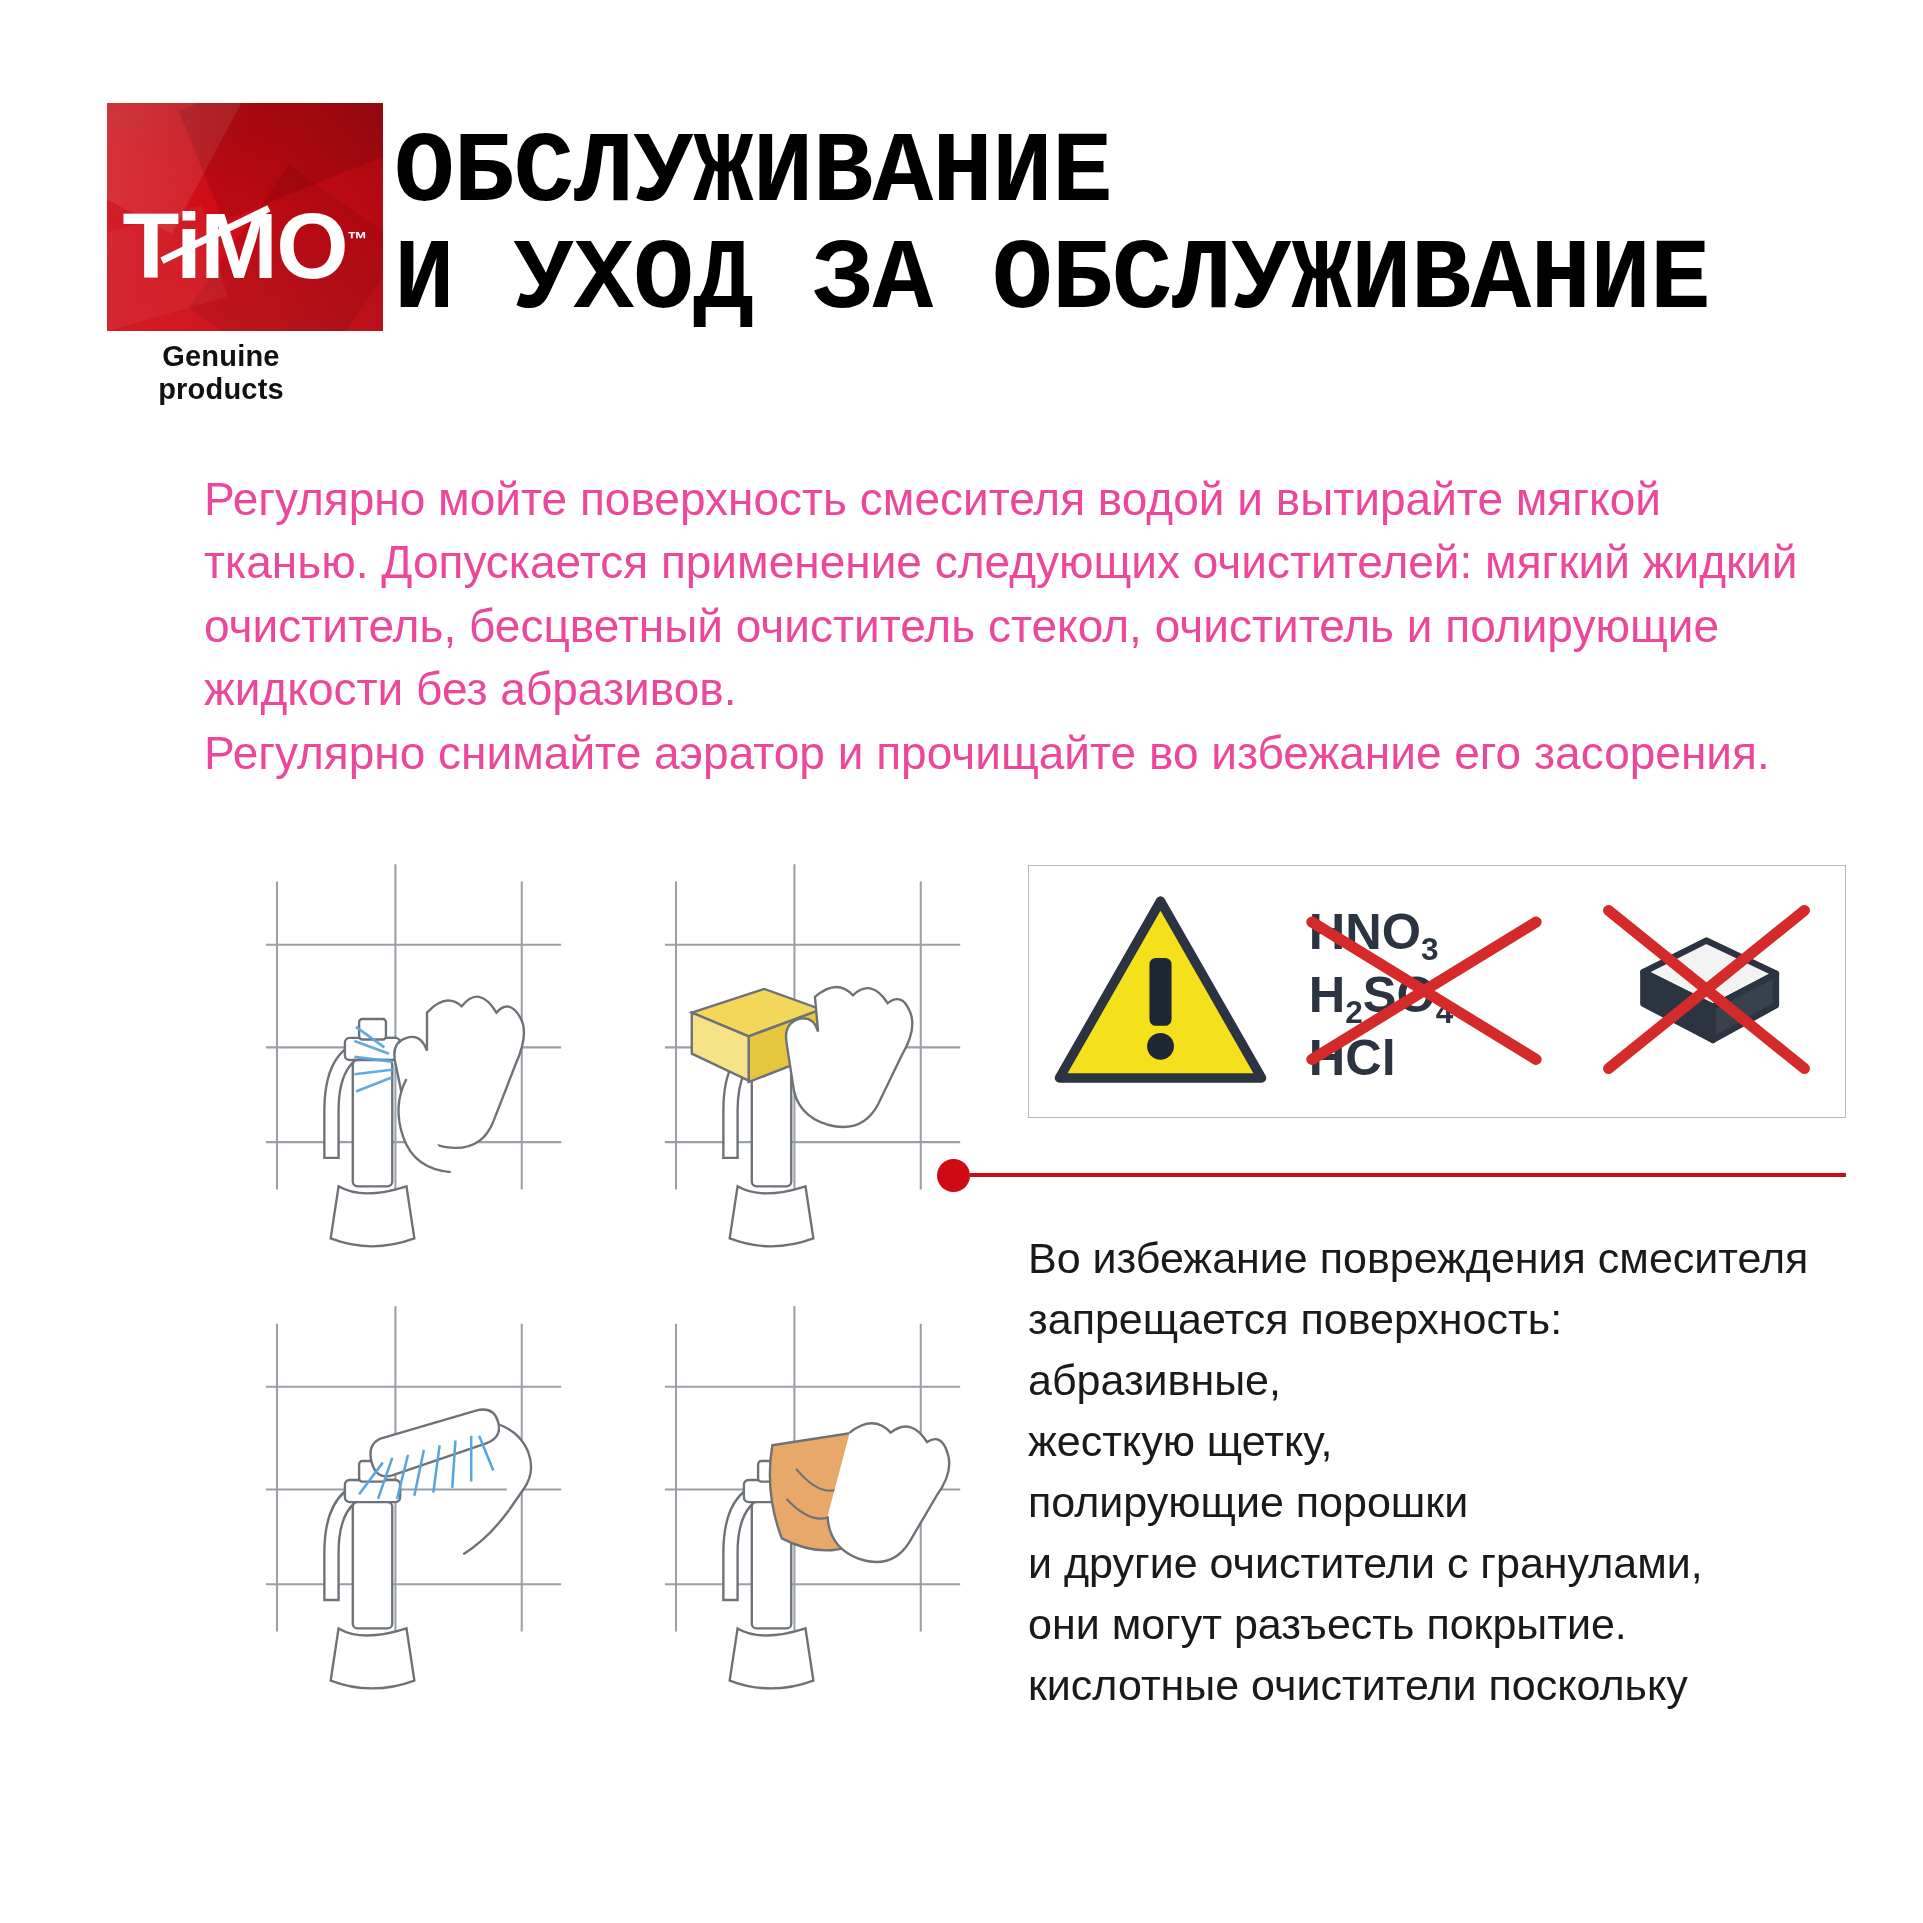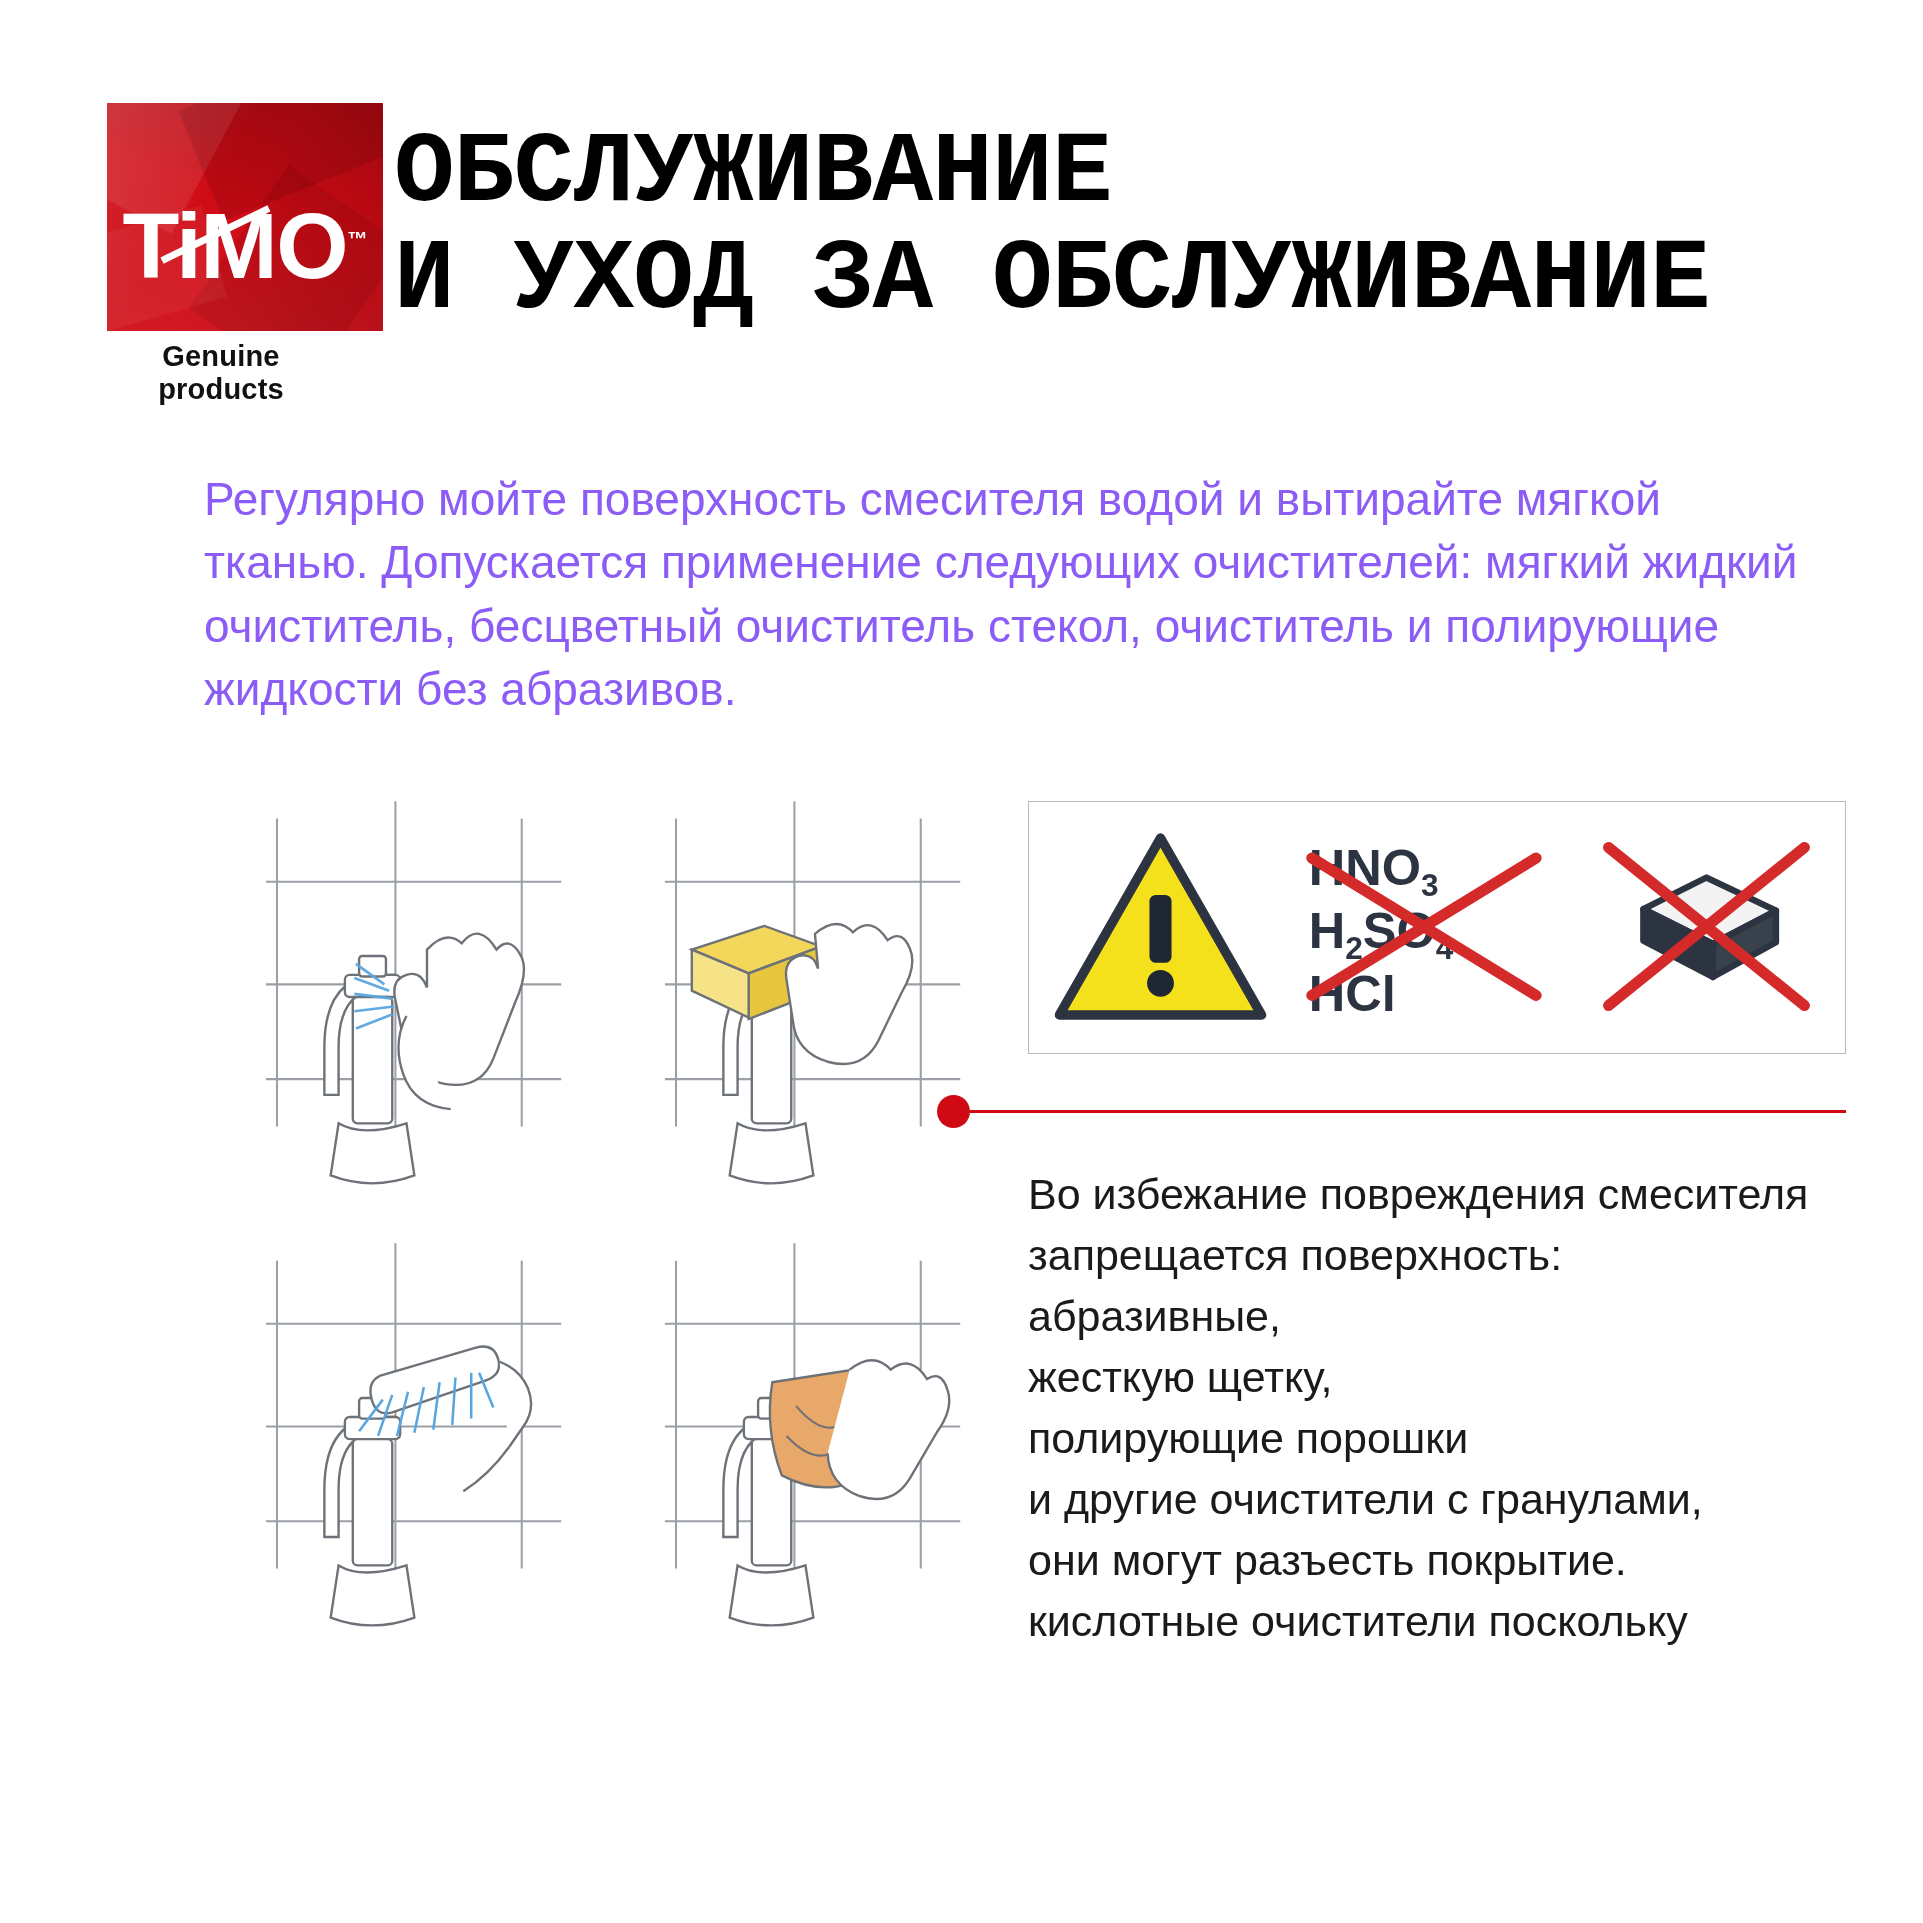--- a/index.html
+++ b/index.html
@@ -110,21 +110,21 @@
     letter-spacing: -0.8px;
     color: #000;
     white-space: nowrap;
   }
 
   
   .intro {
     margin: 62px 119px 0 204px;
     font-size: 46px;
     line-height: 1.38;
-    color: #8b5cf6;
+    color: #ec4899;
   }
   .intro p { margin: 0; }
 
   
   .content {
     display: flex;
     margin-top: 65px;
     padding: 0 87px 0 190px;
     box-sizing: border-box;
   }
@@ -205,20 +205,21 @@
     </div>
 
     <div class="title-block">
       <div class="title-line">ОБСЛУЖИВАНИЕ</div>
       <div class="title-line">И УХОД ЗА ОБСЛУЖИВАНИЕ</div>
     </div>
   </div>
 
   <div class="intro">
     <p>Регулярно мойте поверхность смесителя водой и вытирайте мягкой тканью. Допускается применение следующих очистителей: мягкий жидкий очиститель, бесцветный очиститель стекол, очиститель и полирующие жидкости без абразивов.</p>
+    <p>Регулярно снимайте аэратор и прочищайте во избежание его засорения.</p>
   </div>
 
   <div class="content">
 
     <div class="illustrations">
 
       <div class="ill-row">
 
         <div class="ill-cell">
           <svg width="399" height="450" viewBox="0 0 505 570" xmlns="http://www.w3.org/2000/svg">

